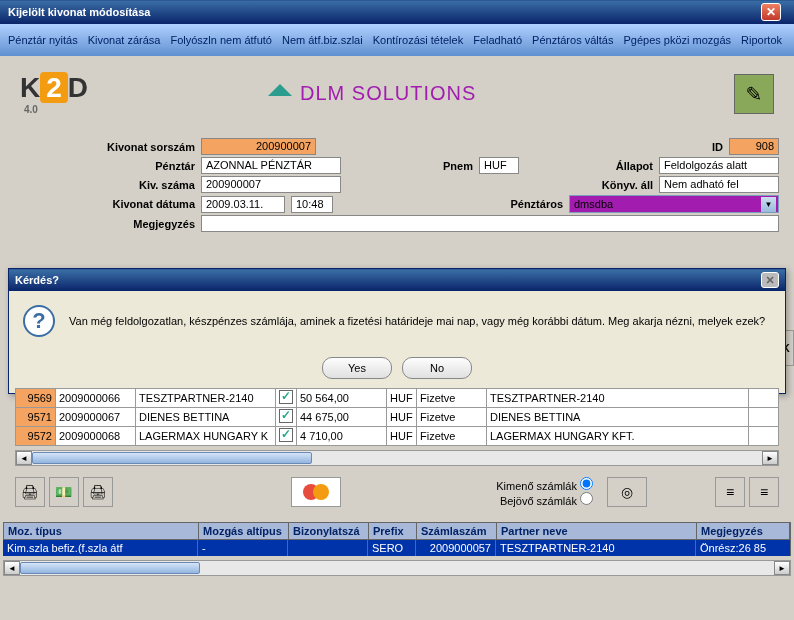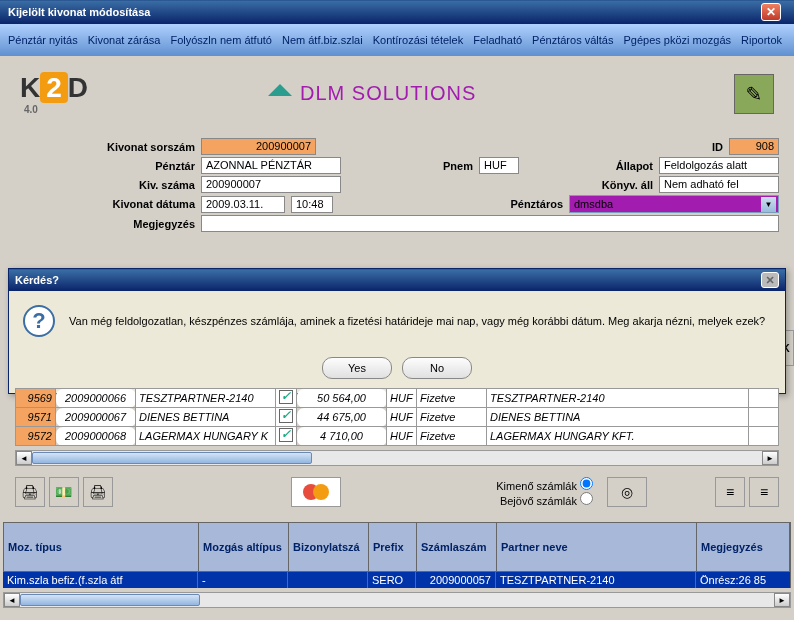--- a/index.html
+++ b/index.html
@@ -34,40 +34,40 @@
 
 .dialog { position: absolute; top: 268px; left: 8px; right: 8px; background: #ece9d8; border: 1px solid #0a246a; box-shadow: 2px 2px 6px rgba(0,0,0,0.3); }
 .dialog-title { background: linear-gradient(to bottom, #0a246a, #3a6ea5 3%, #0a246a); height: 22px; color: #fff; font-weight: bold; padding: 2px 6px; display: flex; align-items: center; }
 .dialog-close { margin-left: auto; width: 18px; height: 16px; background: #bbb; border: 1px solid #fff; border-radius: 3px; display: flex; align-items: center; justify-content: center; font-size: 11px; color: #666; }
 .dialog-body { display: flex; padding: 14px; align-items: center; gap: 14px; }
 .q-icon { width: 32px; height: 32px; border-radius: 50%; background: #fff; border: 2px solid #3a6ea5; display: flex; align-items: center; justify-content: center; color: #3a6ea5; font-size: 22px; font-weight: bold; }
 .dialog-btns { display: flex; justify-content: center; gap: 10px; padding: 6px 0 14px; }
 .dialog-btn { width: 70px; height: 22px; background: linear-gradient(to bottom, #fdfdfd, #e0e0e0); border: 1px solid #888; border-radius: 10px; cursor: pointer; font-size: 11px; }
 
 .grid-area { position: absolute; top: 388px; left: 15px; right: 15px; }
-.grid { width: 100%; border-collapse: collapse; font-size: 11px; font-style: italic; }
+.grid { width: 100%; border-collapse: collapse; font-size: 11px; }
 .grid td { border: 1px solid #999; padding: 1px 3px; height: 17px; background: #fff; }
 .grid .id-cell { background: #f4a460; text-align: right; width: 40px; }
-.grid .num-cell { text-align: center; border-radius: 7px; }
+.grid .num-cell { text-align: left; }
 .chk { width: 14px; height: 14px; display: inline-block; background: #fff; border: 1px solid #666; position: relative; }
 .chk.on::after { content: '✓'; color: #2a8; position: absolute; top: -2px; left: 1px; font-size: 12px; font-weight: bold; }
 
 .hscroll { height: 16px; background: #e8e8e8; border: 1px solid #999; display: flex; align-items: center; margin-top: 4px; }
 .scr-btn { width: 16px; height: 14px; background: linear-gradient(to bottom, #fff, #ccc); border: 1px solid #888; font-size: 8px; display: flex; align-items: center; justify-content: center; }
 .scr-track { flex: 1; background: #e8e8e8; height: 14px; position: relative; }
 .scr-thumb { position: absolute; height: 12px; top: 1px; background: linear-gradient(to bottom, #d4e4f7, #93b5e0); border: 1px solid #6a8ab5; border-radius: 2px; }
 
 .toolbar2 { position: absolute; top: 477px; left: 15px; right: 15px; display: flex; align-items: center; gap: 4px; }
 .tb-btn { width: 30px; height: 30px; background: #d4d0c8; border: 1px solid #999; display: flex; align-items: center; justify-content: center; font-size: 14px; cursor: pointer; }
 .radio-area { margin-left: auto; margin-right: 10px; font-size: 11px; }
 .radio-area label { display: block; text-align: right; }
 
 .blue-grid { position: absolute; top: 522px; left: 3px; right: 3px; }
 .blue-hdr { display: flex; background: #a8b8d8; border: 1px solid #666; }
-.blue-hdr > div { border-right: 1px solid #666; padding: 18px 4px; font-weight: bold; color: #002266; font-size: 11px; }
+.blue-hdr > div { border-right: 1px solid #666; padding: 2px 4px; font-weight: bold; color: #002266; font-size: 11px; }
 .blue-row { display: flex; background: #0033aa; color: #fff; }
 .blue-row > div { border-right: 1px solid #666; padding: 2px 4px; font-size: 11px; overflow: hidden; white-space: nowrap; }
 
 .ok-badge { position: absolute; top: 330px; right: 0px; width: 16px; height: 36px; background: #d4d0c8; border: 1px solid #999; font-weight: bold; font-size: 10px; display: flex; align-items: center; justify-content: center; writing-mode: horizontal-tb; }
 </style>
 </head>
 <body>
 
 <div class="titlebar">
   <span class="titlebar-text">Kijelölt kivonat módosítása</span>

